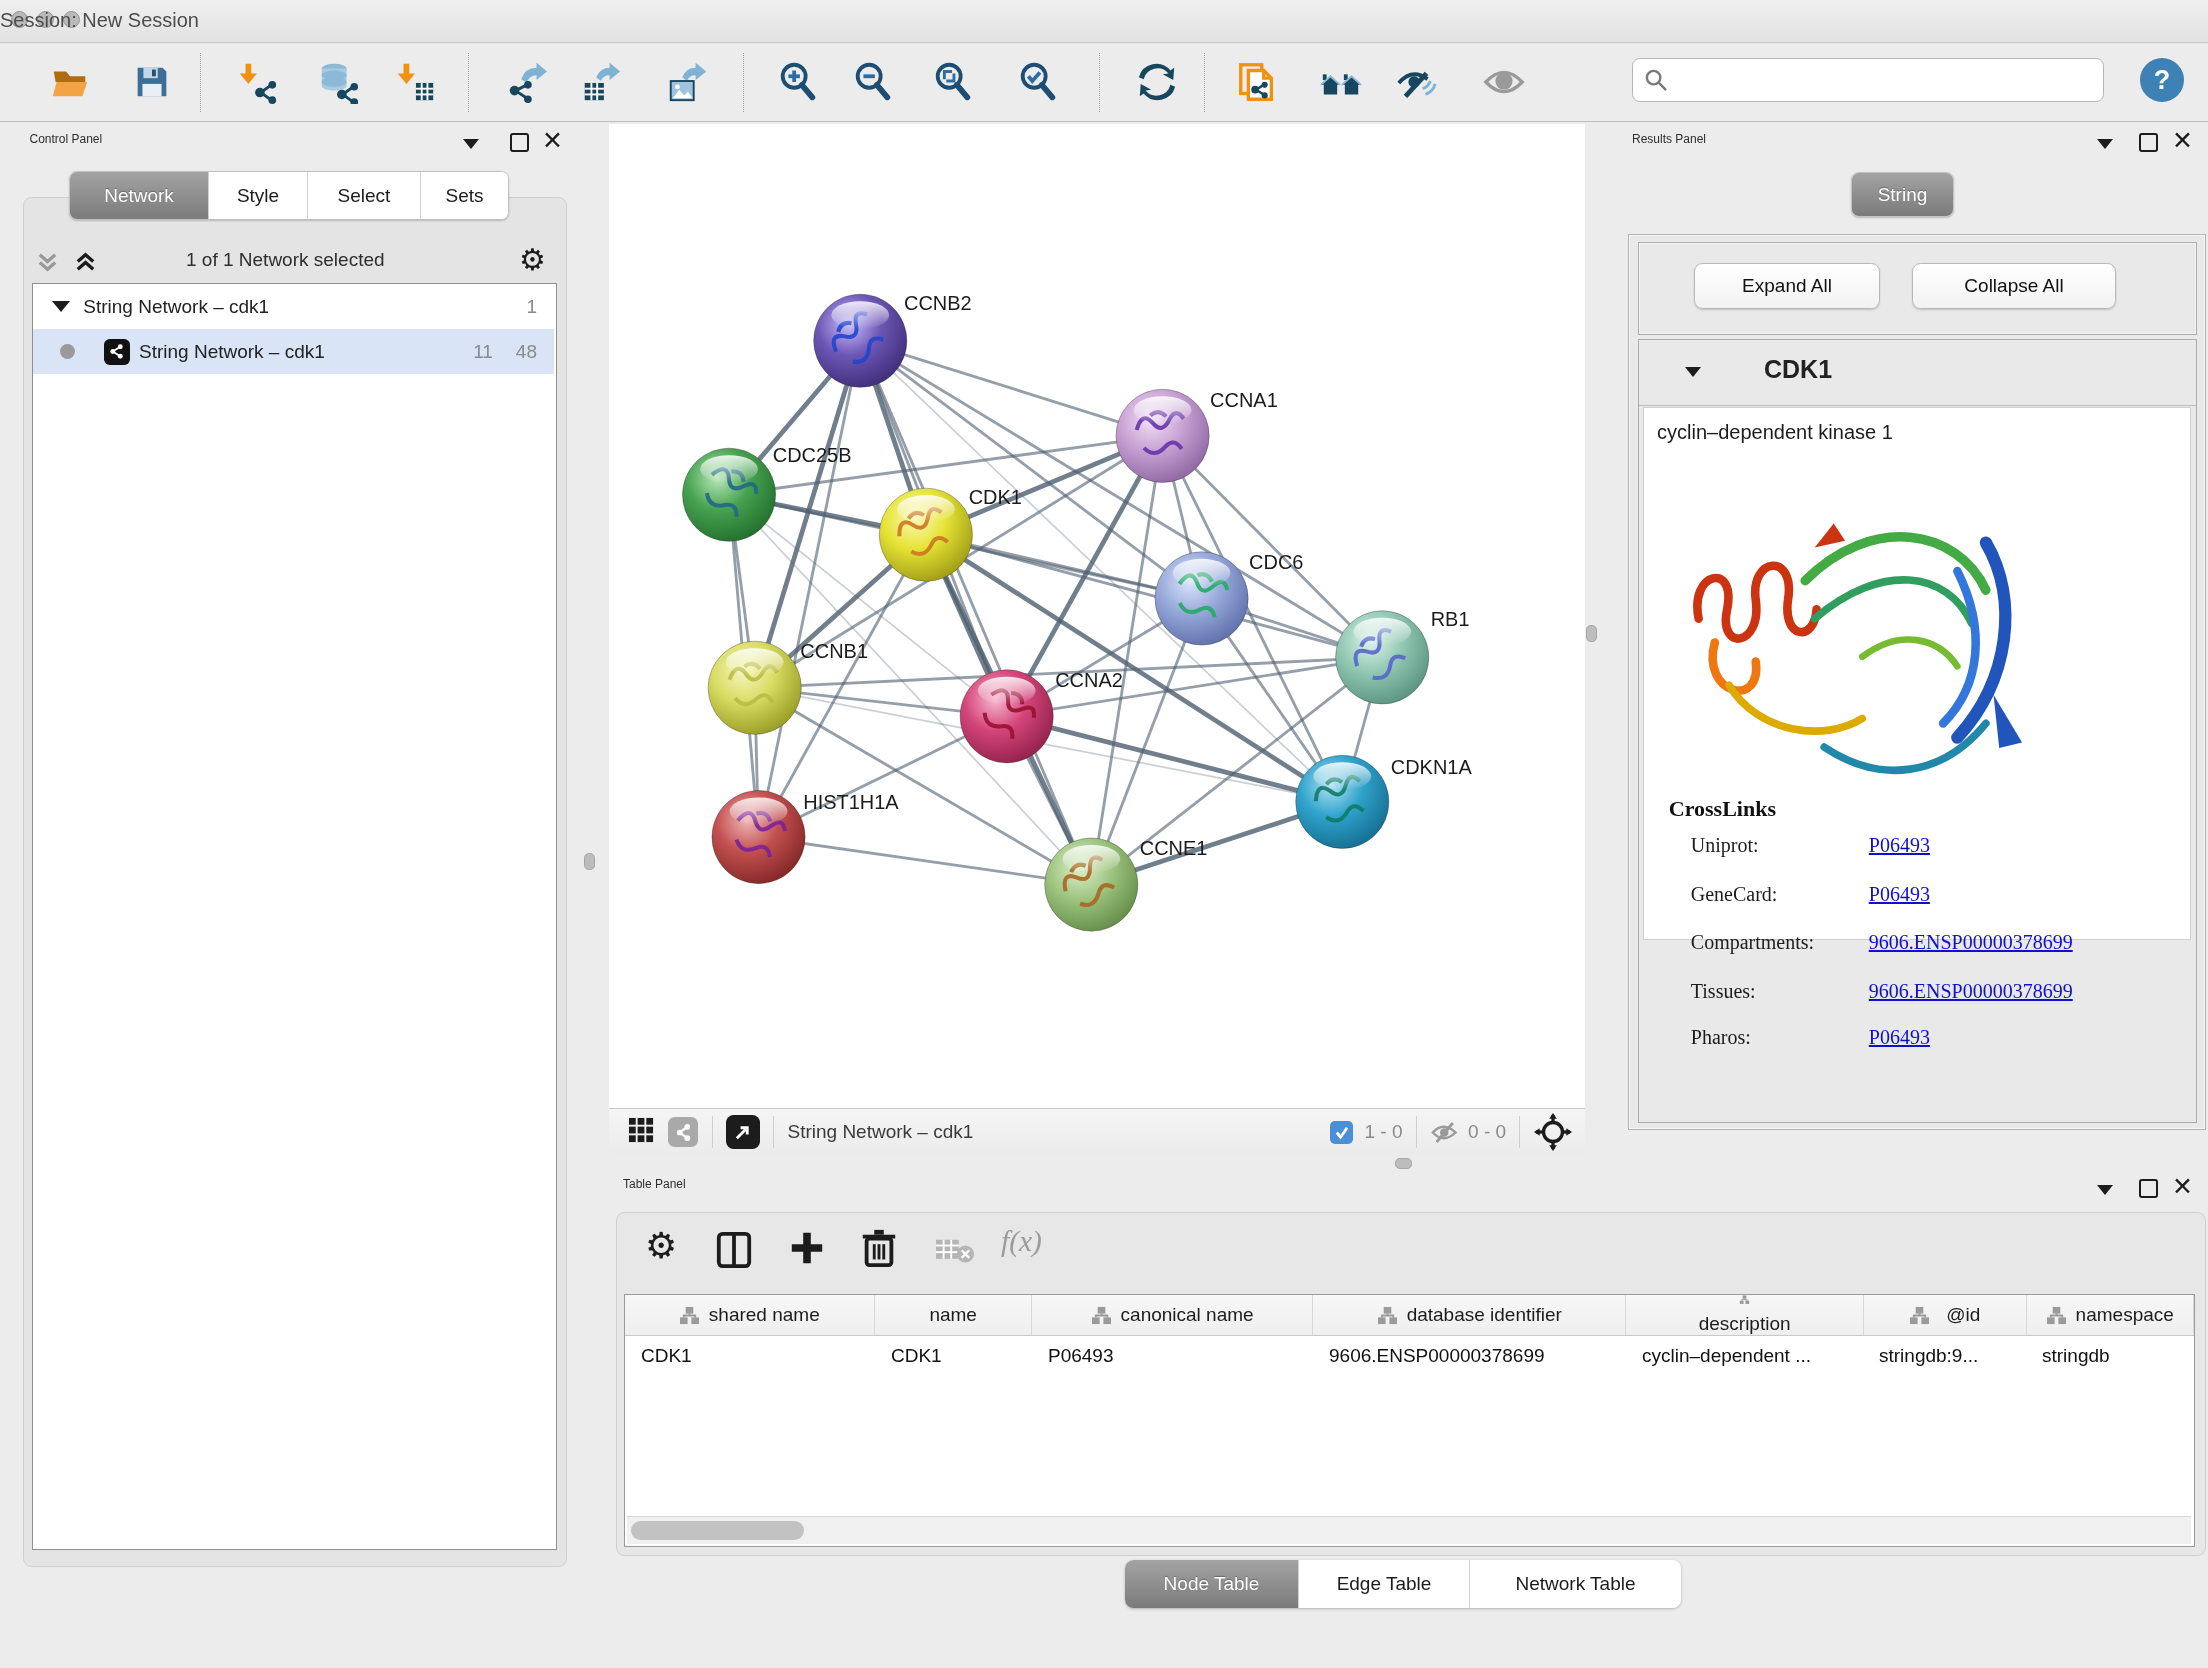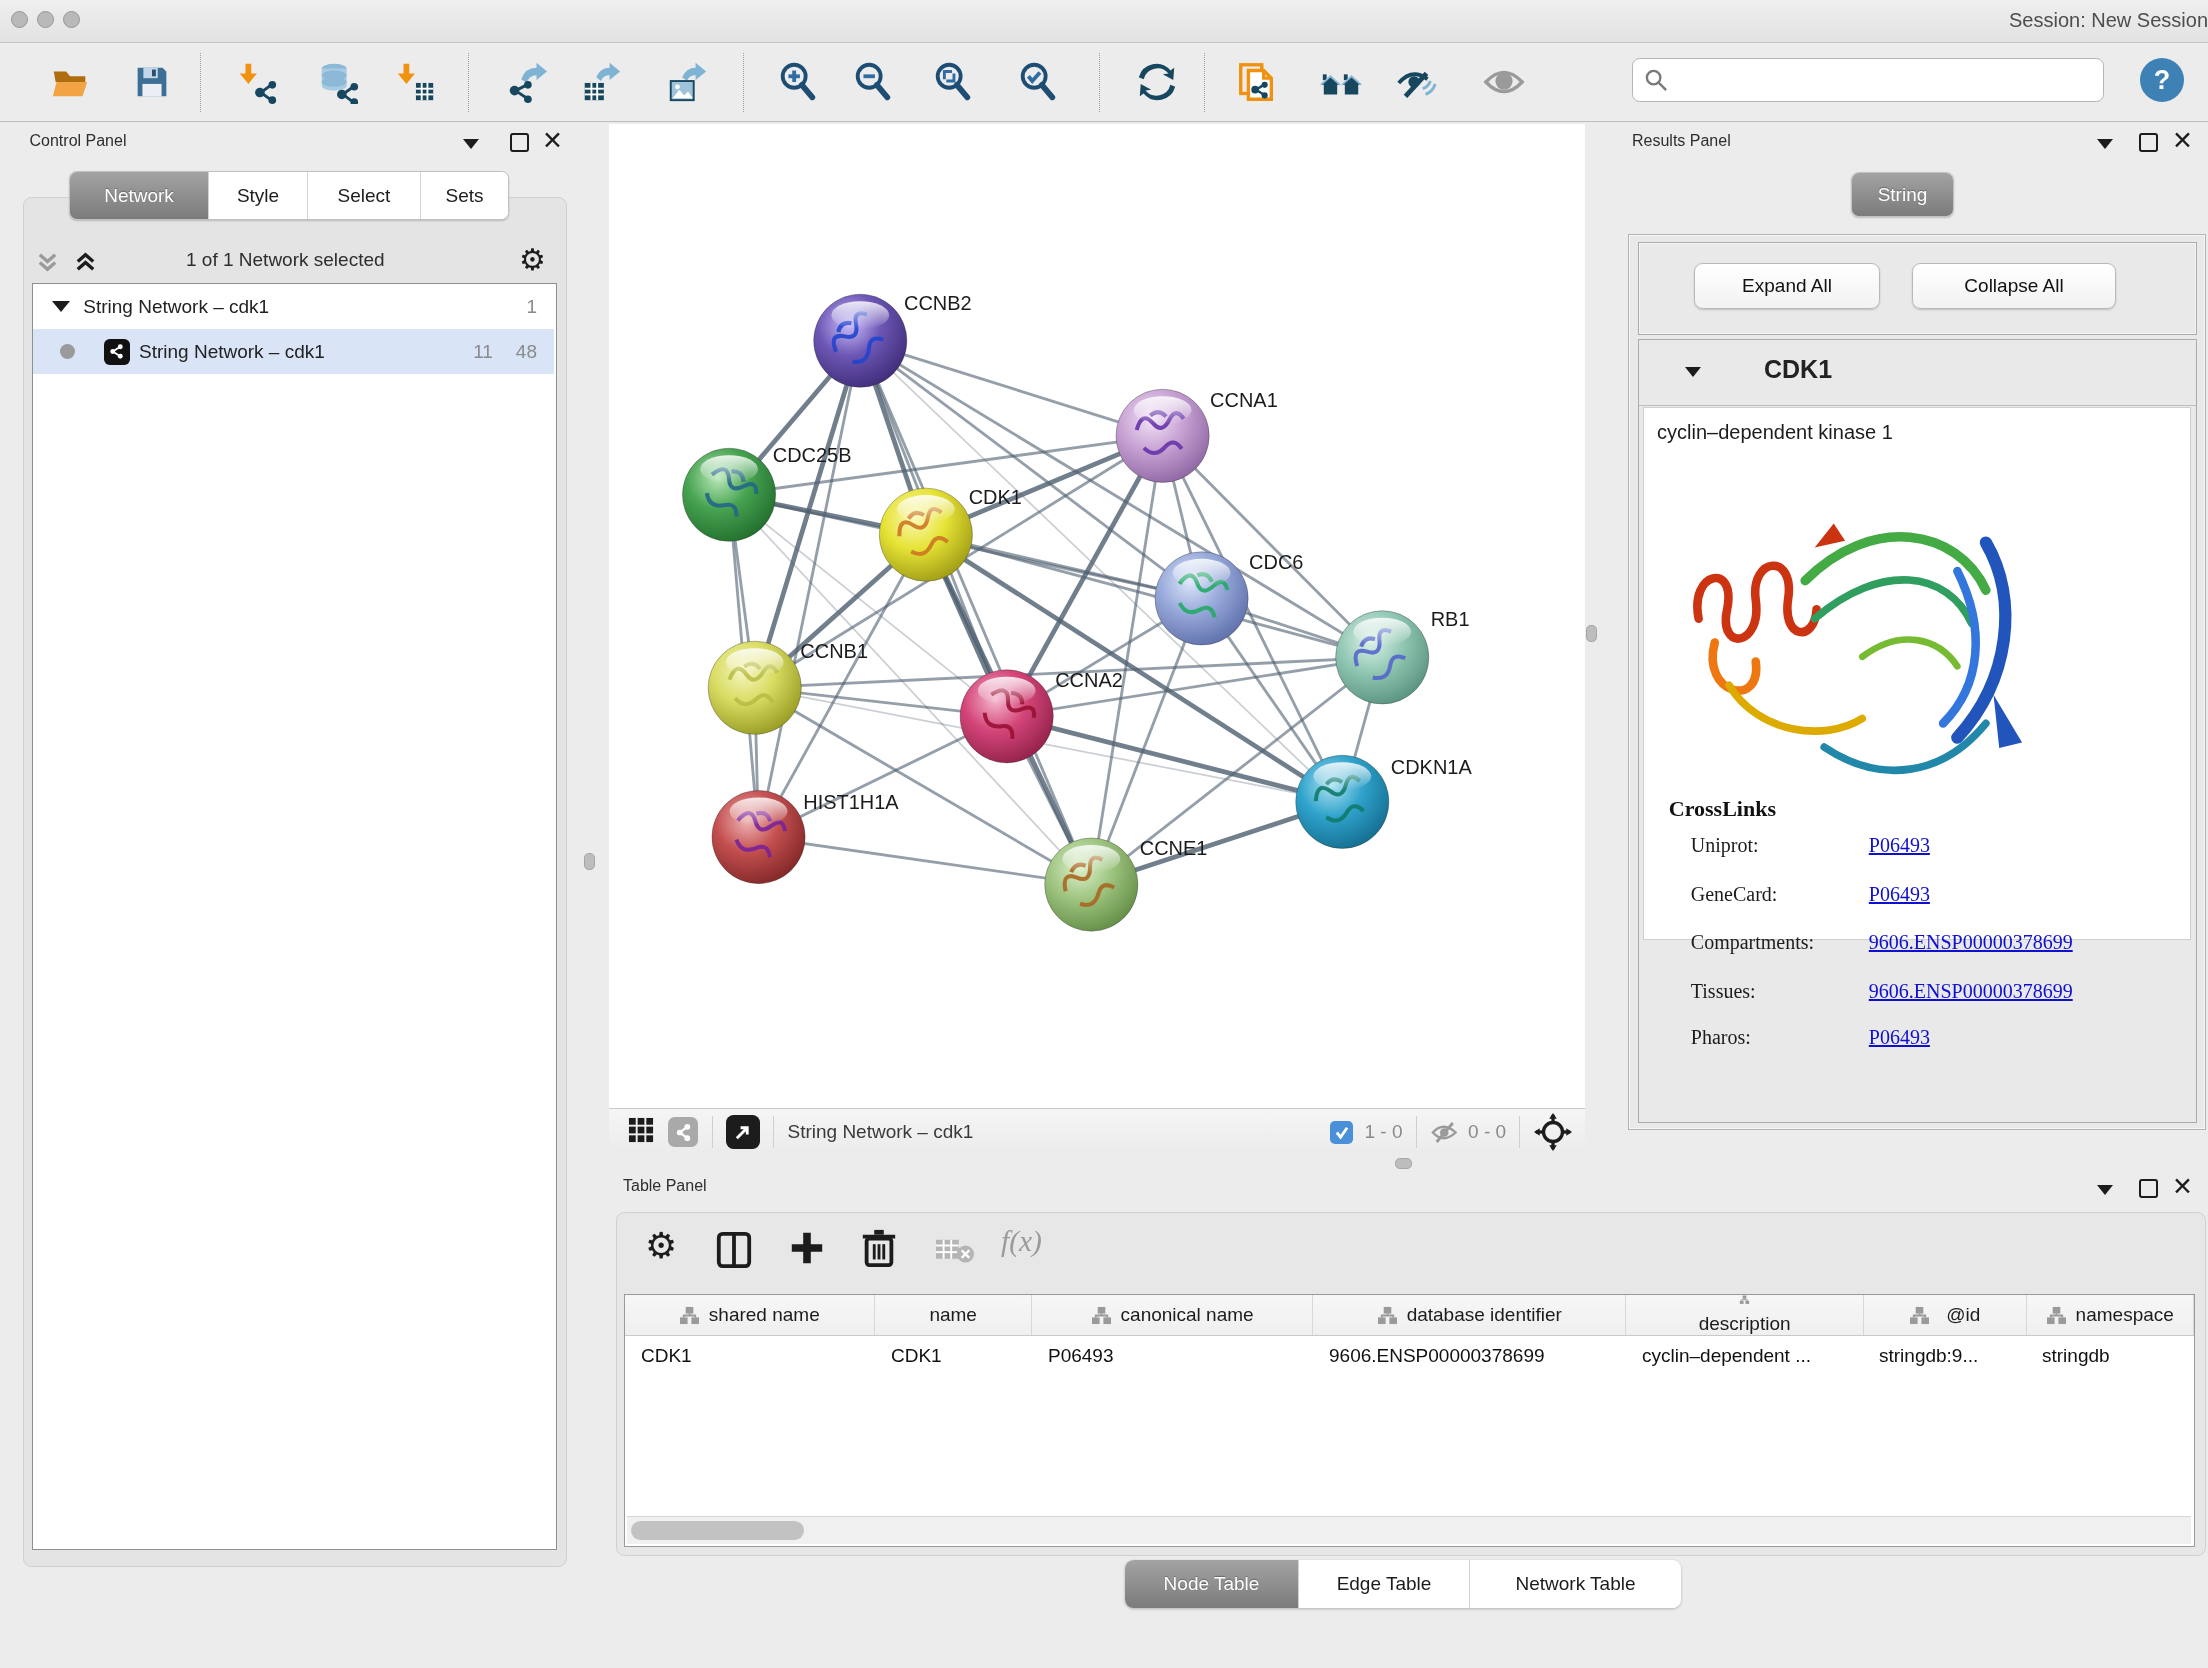--- a/index.html
+++ b/index.html
@@ -3,33 +3,33 @@
 <meta charset="utf-8">
 <style>
   html,body{margin:0;padding:0;background:#d8d8d8;}
   #app{position:relative;width:2208px;height:1668px;background:#ececec;
        font-family:"Liberation Sans",sans-serif;color:#222;overflow:hidden;}
   .abs{position:absolute;}
   
   .titlebar{left:0;top:0;width:2208px;height:42px;
     background:linear-gradient(#efefef,#e2e2e2);border-bottom:1px solid #c6c6c6;}
   .tl{width:15px;height:15px;border-radius:50%;background:#b9b9b9;border:1px solid #979797;top:11.4px;}
-  .wtitle{left:0;top:8.6px;width:2208px;text-align:right;font-size:20px;color:#4d4d4d;font-weight:500;}
+  .wtitle{left:0;top:8.6px;width:2208px;text-align:left;font-size:20px;color:#4d4d4d;font-weight:500;}
   
   .toolbar{left:0;top:43px;width:2208px;height:78px;background:#ececec;border-bottom:1.9px solid #bdbdbd;}
   .tbico{width:44px;height:44px;top:17px;}
   .tbsep{top:9.5px;width:0;height:59px;border-left:1.9px dotted #9e9e9e;}
   .searchbox{left:1632px;top:15px;width:472px;height:44px;background:#fff;border:1px solid #b5b5b5;
     border-radius:7.6px;display:flex;align-items:center;padding-left:11.4px;box-sizing:border-box;}
   .searchbox input{border:none;outline:none;font-size:19px;width:409px;background:transparent;
     font-family:"Liberation Sans",sans-serif;}
   .helpbtn{left:2140px;top:15px;width:44px;height:44px;border-radius:50%;background:#3e81b5;color:#fff;
     font-weight:bold;font-size:27px;display:flex;align-items:center;justify-content:center;}
   
-  .ptitle{font-size:16px;color:#2e2e2e;}
+  .ptitle{font-size:12px;color:#2e2e2e;}
   .caret-down{width:0;height:0;border-left:8.6px solid transparent;border-right:8.6px solid transparent;
     border-top:10.5px solid #1c1c1c;}
   .winbox{width:19px;height:19px;border:2.9px solid #1c1c1c;border-radius:2.9px;box-sizing:border-box;}
   .winx{font-size:25px;font-weight:bold;color:#1c1c1c;line-height:19px;font-family:"DejaVu Sans",sans-serif;}
   
   .segwrap{display:flex;border:1px solid #c2c2c2;border-radius:7.6px;overflow:hidden;
     box-shadow:0 1px 1.9px rgba(0,0,0,.2);background:#fff;}
   .seg{display:flex;align-items:center;justify-content:center;font-size:19px;color:#1c1c1c;background:#fff;
     border-left:1px solid #d2d2d2;box-sizing:border-box;}
   .seg:first-child{border-left:none;}

